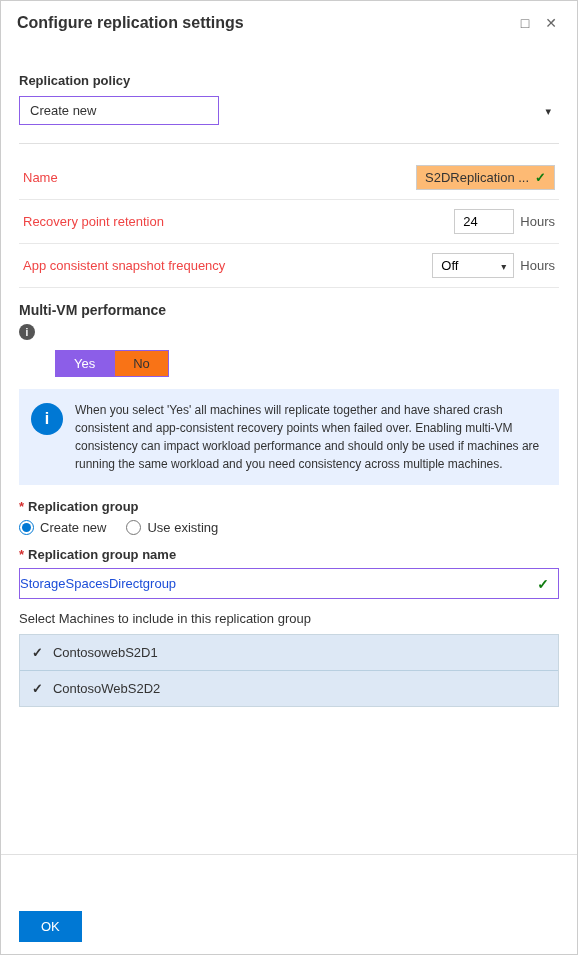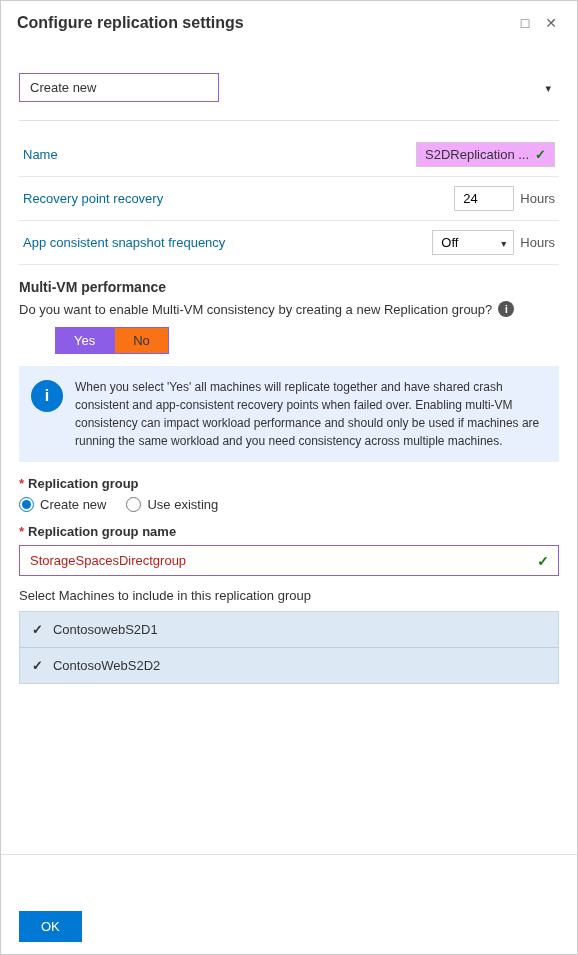--- a/index.html
+++ b/index.html
@@ -94,36 +94,36 @@
     .form-table tr {
       border-bottom: 1px solid #e8e8e8;
     }
     .form-table td {
       padding: 9px 4px;
       font-size: 13px;
       color: #333;
     }
     .form-table td:first-child {
       width: 55%;
-      color: #0369a1;
+      color: #ef4444;
     }
     .form-table td:last-child {
       text-align: right;
     }
     .field-value-row {
       display: flex;
       align-items: center;
       justify-content: flex-end;
       gap: 6px;
     }
     .input-with-check {
       display: flex;
       align-items: flex-start;
       border: 1px solid #ccc;
-      background: #f0abfc;
+      background: #fdba74;
       padding: 4px 8px;
       font-size: 13px;
       gap: 6px;
     }
     .check-green {
       color: #107c10;
       font-weight: bold;
       font-size: 13px;
     }
     .hours-label {
@@ -264,24 +264,24 @@
       width: 15px;
       height: 15px;
     }
     .text-input-row {
       position: relative;
       margin-bottom: 12px;
     }
     .text-input-row input {
       width: 100%;
       border: 1.5px solid #8c5ee8;
-      padding: 7px 30px 7px 10px;
+      padding: 7px 30px 7px 0;
       font-size: 13px;
       outline: none;
-      color: #b91c1c;
+      color: #1d4ed8;
     }
     .text-input-check {
       position: absolute;
       right: 10px;
       top: 50%;
       transform: translateY(-50%);
       color: #107c10;
       font-weight: bold;
       font-size: 14px;
     }
@@ -342,20 +342,21 @@
         <span>□</span>
       </button>
       <button class="title-bar-btn">
         <span>✕</span>
       </button>
     </div>
   </div>
 
   <div class="content">
 
+    <div class="section-label">Replication policy</div>
 
     <div class="dropdown-container">
       <select class="dropdown">
         <option>Create new</option>
         <option>Use existing</option>
       </select>
       <span class="dropdown-arrow">▾</span>
     </div>
 
     <hr class="divider">
@@ -367,21 +368,21 @@
         <td>
           <div class="field-value-row">
             <div class="input-with-check">
               <span>S2DReplication ...</span>
               <span class="check-green">✓</span>
             </div>
           </div>
         </td>
       </tr>
       <tr>
-        <td>Recovery point recovery</td>
+        <td>Recovery point retention</td>
         <td>
           <div class="field-value-row">
             <input type="text" class="number-input" value="24" style="">
             <span class="hours-label">Hours</span>
           </div>
         </td>
       </tr>
       <tr>
         <td>App consistent snapshot frequency</td>
         <td>
@@ -397,21 +398,20 @@
           </div>
         </td>
       </tr>
     </tbody>
       </table>
 
     <div class="multi-vm-section">
       <div class="multi-vm-title">Multi-VM performance</div>
 
       <div class="question-row">
-        <span>Do you want to enable Multi-VM consistency by creating a new Replication group?</span>
         <span class="info-icon">
           <span>i</span>
         </span>
       </div>
 
       <div class="toggle-group">
         <button class="toggle-btn active">Yes</button>
         <button class="toggle-btn">No</button>
       </div>
 

